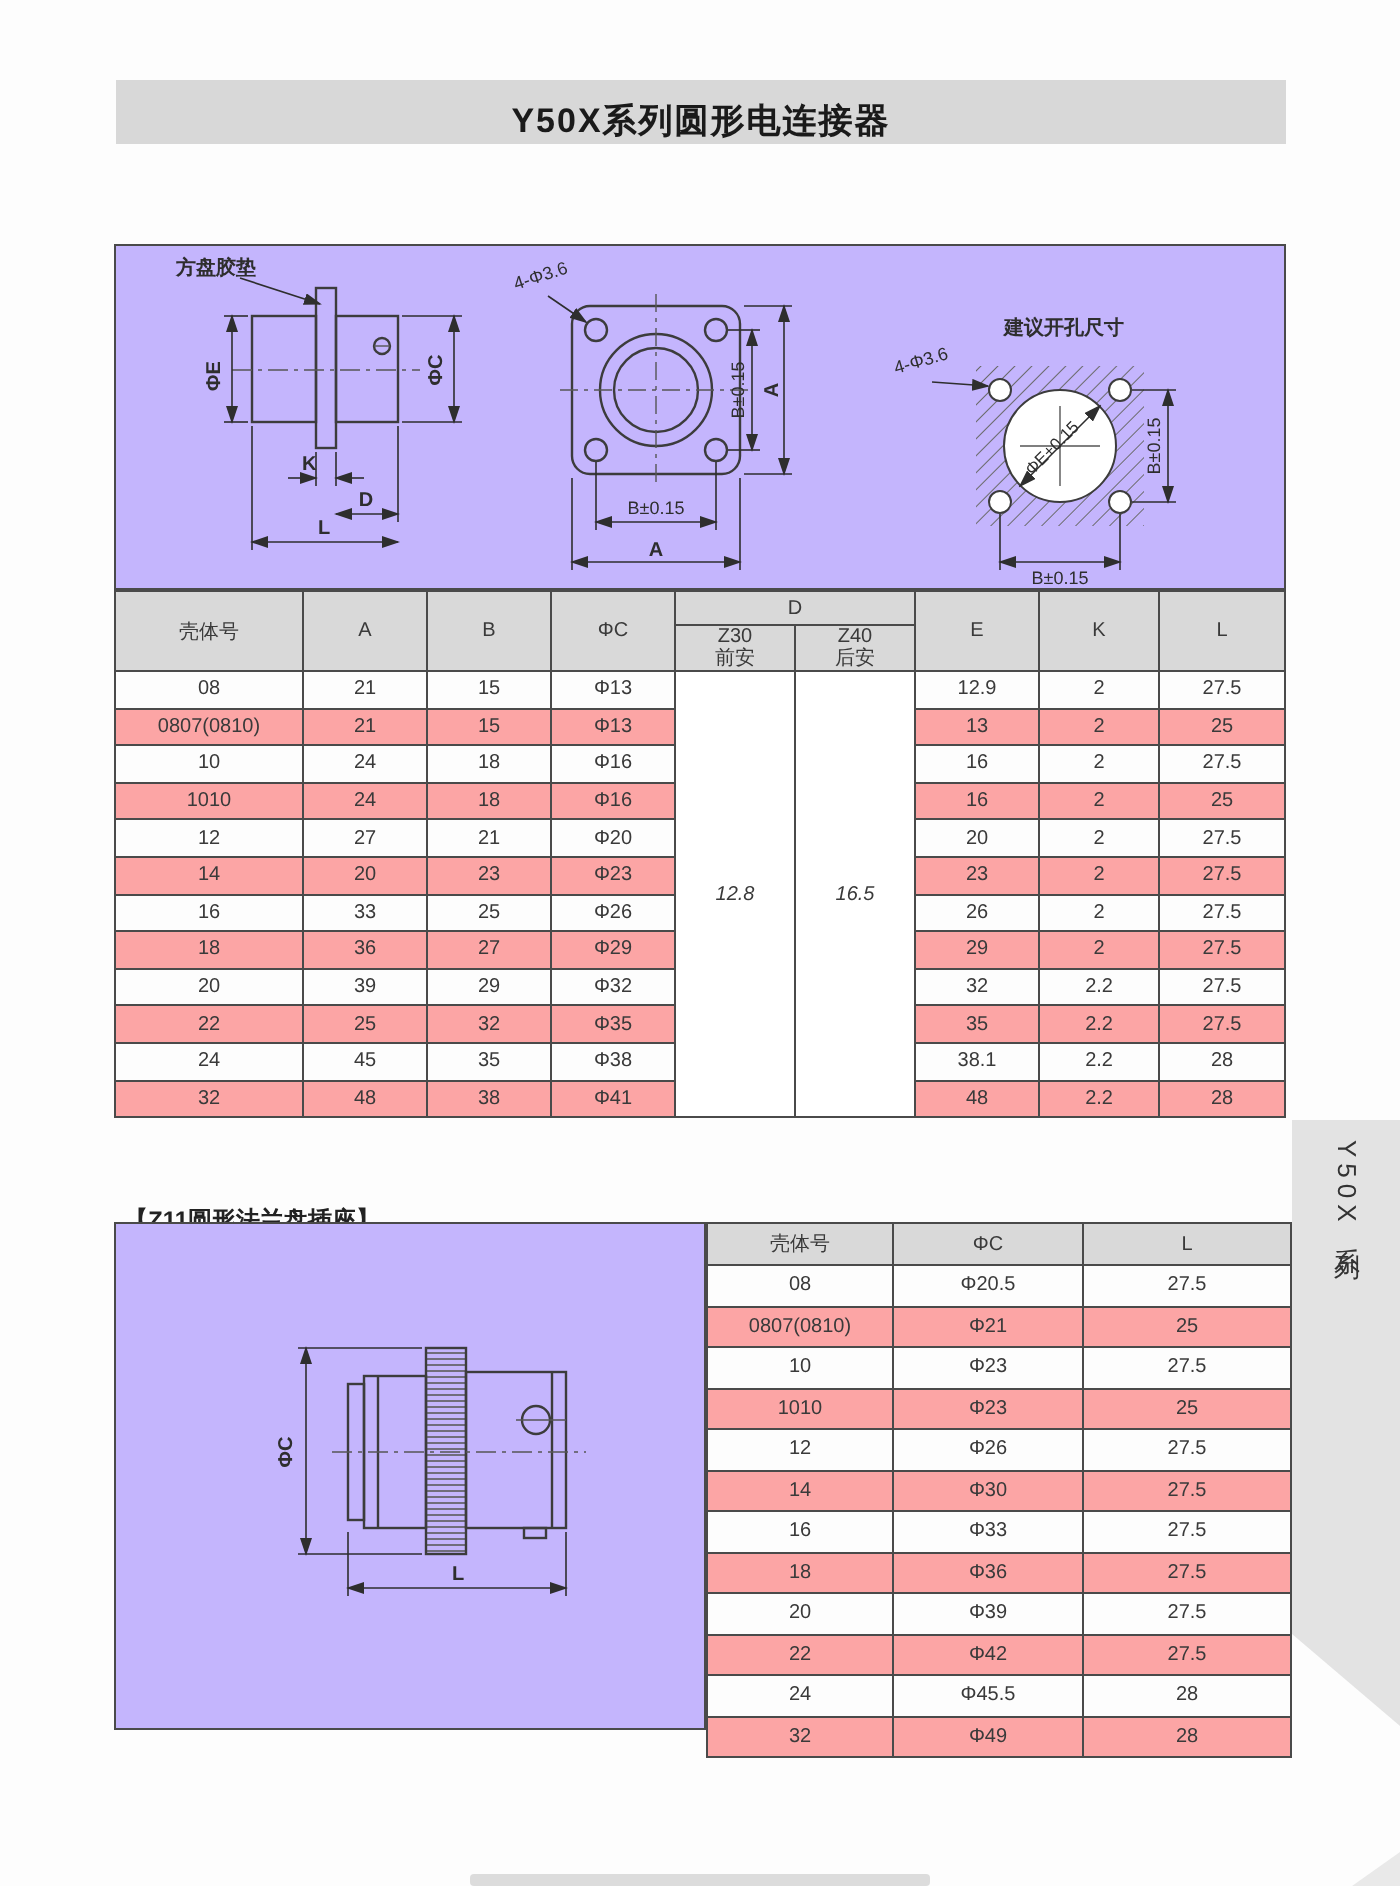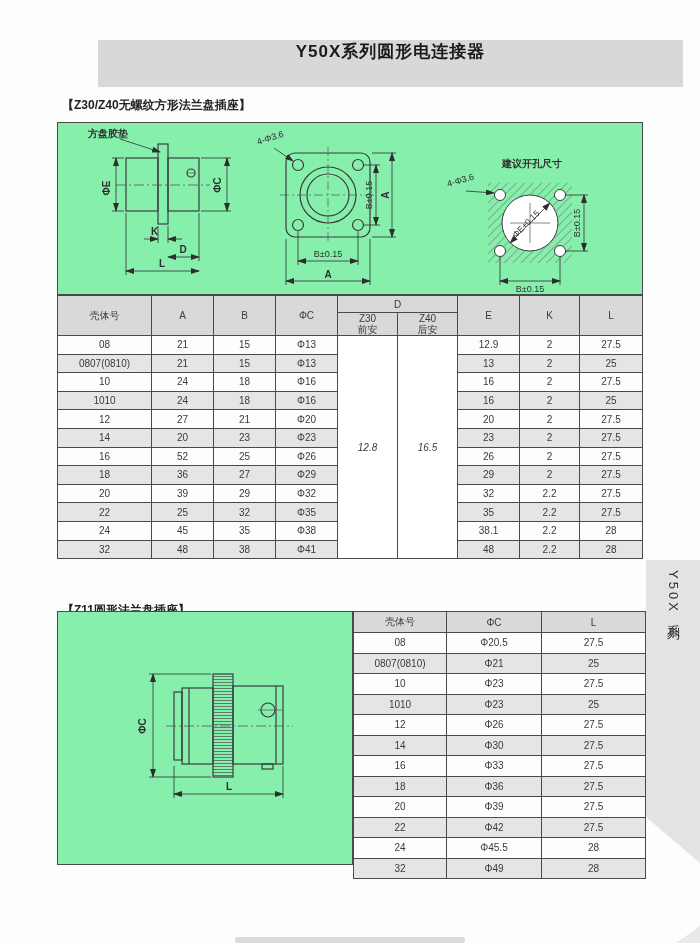--- a/index.html
+++ b/index.html
@@ -1,40 +1,40 @@
 <!DOCTYPE html>
 <html><head>
 <meta charset="utf-8">
 <style>
   html,body{margin:0;padding:0;}
   body{background:#fff;}
   .page{position:relative;width:700px;height:943px;background:#fdfdfd;overflow:hidden;
         font-family:"Liberation Sans","DejaVu Sans",sans-serif;color:#333;}
   
-  .title-bar{position:absolute;left:58px;top:40px;width:585px;height:47px;background:#d8d8d8;
-             display:flex;align-items:flex-start;justify-content:center;margin-left:40px;}
+  .title-bar{position:absolute;left:58px;top:40px;width:585px;height:32px;background:#d8d8d8;
+             display:flex;align-items:flex-end;justify-content:center;}
   .title-bar span{font-size:17px;font-weight:bold;color:#1a1a1a;letter-spacing:1px;}
   .sec-head{position:absolute;left:62px;font-size:12px;font-weight:bold;color:#222;}
   #sec1-head{top:97px;}
   #sec2-head{top:586px;margin-top:16px;}
   
-  .draw-box{position:absolute;border:1px solid #4a4a4a;background:#86efac;}
+  .draw-box{position:absolute;border:1px solid #4a4a4a;background:#c4b5fd;}
   #draw1{left:57px;top:122px;width:584px;height:171px;}
   #draw2{left:57px;top:611px;width:294px;height:252px;}
   
   table{border-collapse:collapse;table-layout:fixed;position:absolute;
         font-size:10px;color:#3a3a3a;text-align:center;}
   #t1{left:57px;top:295px;width:586px;}
   #t2{left:353px;top:611px;width:292px;}
   td,th{border:1px solid #4a4a4a;font-weight:normal;padding:0;overflow:hidden;}
   th{background:#d9d9d9;}
   #t1 tbody td{height:17.6px;}
   #t2 tbody td{height:19.5px;}
   #t2 th{height:20px;}
-  tr.alt td{background:#e5e5e5;}
+  tr.alt td{background:#fca5a5;}
   td.dcell{background:#fff !important;font-style:italic;}
   .subhead span{display:block;line-height:11px;}
   
   .side-tab{position:absolute;left:646px;top:560px;width:54px;height:303px;background:#e3e3e3;
             clip-path:polygon(0 0,100% 0,100% 100%,0 84.8%);}
   .side-tab span{writing-mode:vertical-lr;display:block;margin:10px auto 0 auto;
                  font-size:13px;color:#333;letter-spacing:3px;}
   
   .footer-bar{position:absolute;left:235px;top:937px;width:230px;height:6px;background:#dcdcdc;border-radius:2px;}
   .corner-wedge{position:absolute;left:676px;top:926px;width:24px;height:17px;background:#e9e9e9;
@@ -43,21 +43,20 @@
 </style>
 </head>
 <body>
 
 <div class="page">
 
   <div class="title-bar">
     <span>Y50X系列圆形电连接器</span>
   </div>
 
-  <div class="sec-head" id="sec1-head">【Z30/Z40无螺纹方形法兰盘插座】</div>
 
   <div class="draw-box" id="draw1">
     <svg width="584" height="171" viewBox="0 0 584 171">
       <defs>
         <marker id="arrE" markerWidth="9" markerHeight="6" refX="8" refY="3" orient="auto" markerUnits="userSpaceOnUse">
           <path d="M0,0 L9,3 L0,6 Z" fill="#2e2e2e"></path>
         </marker>
         <marker id="arrS" markerWidth="9" markerHeight="6" refX="1" refY="3" orient="auto" markerUnits="userSpaceOnUse">
           <path d="M9,0 L0,3 L9,6 Z" fill="#2e2e2e"></path>
         </marker>
@@ -253,21 +252,21 @@
           <td>14</td>
           <td>20</td>
           <td>23</td>
           <td>Φ23</td>
           <td>23</td>
           <td>2</td>
           <td>27.5</td>
         </tr>
         <tr>
           <td>16</td>
-          <td>52</td>
+          <td>33</td>
           <td>25</td>
           <td>Φ26</td>
           <td>26</td>
           <td>2</td>
           <td>27.5</td>
         </tr>
         <tr class="alt">
           <td>18</td>
           <td>36</td>
           <td>27</td>

